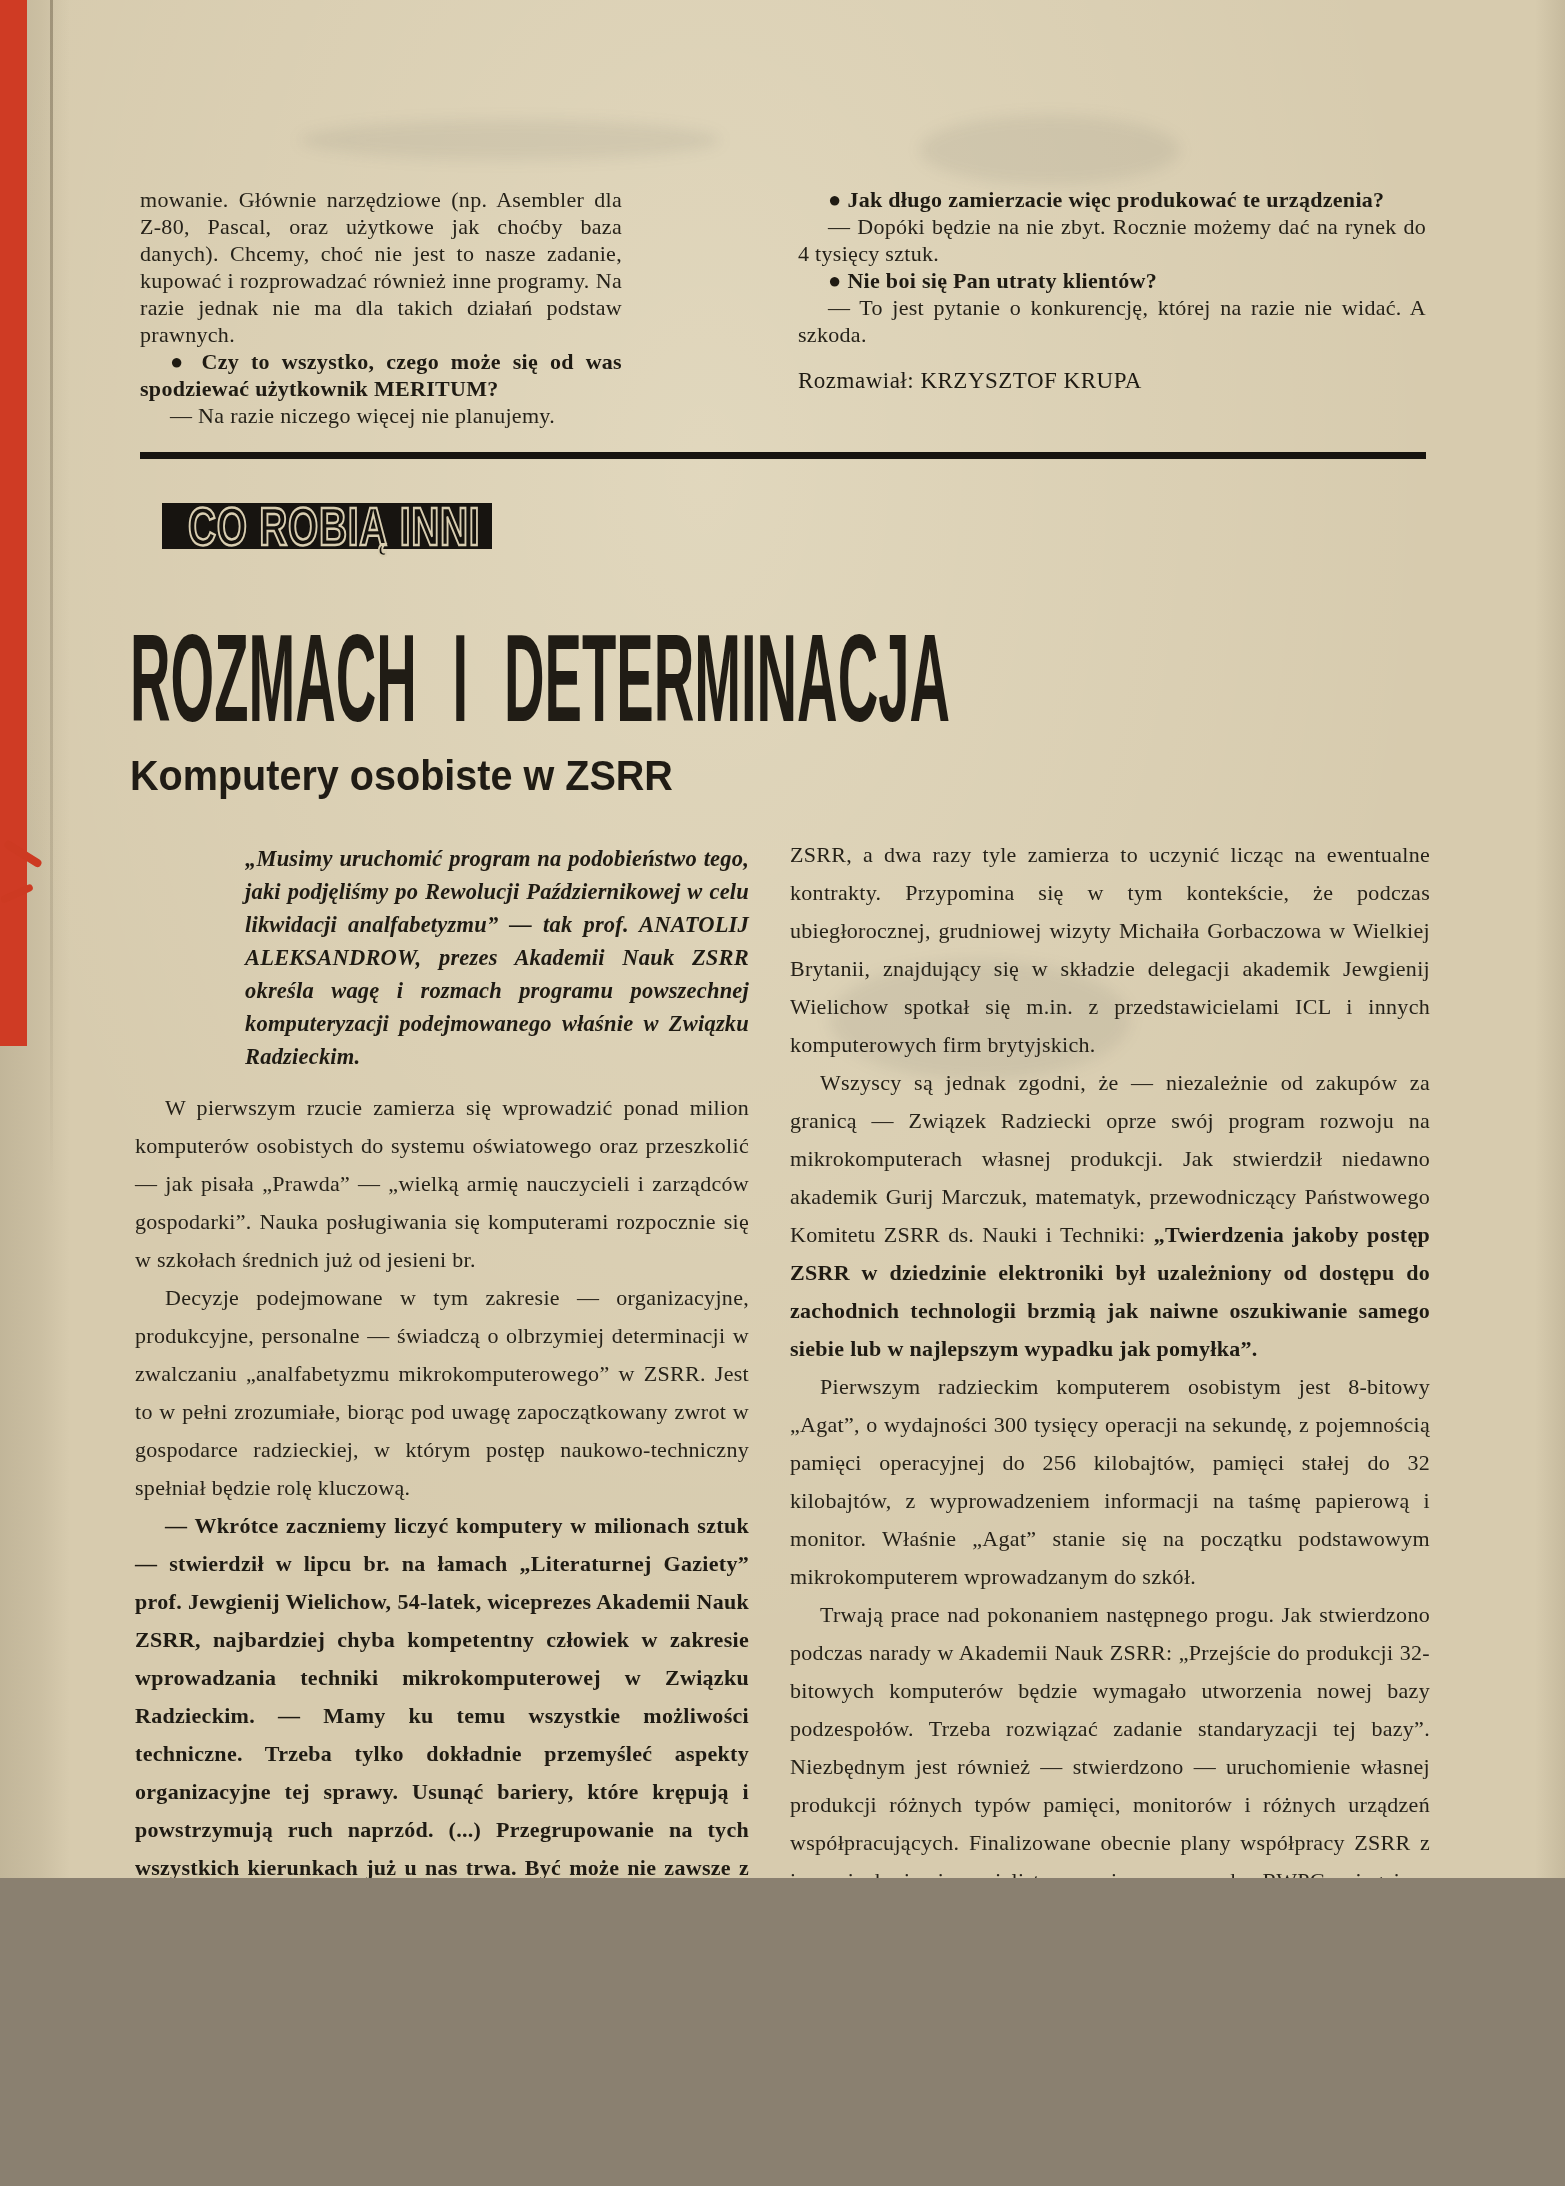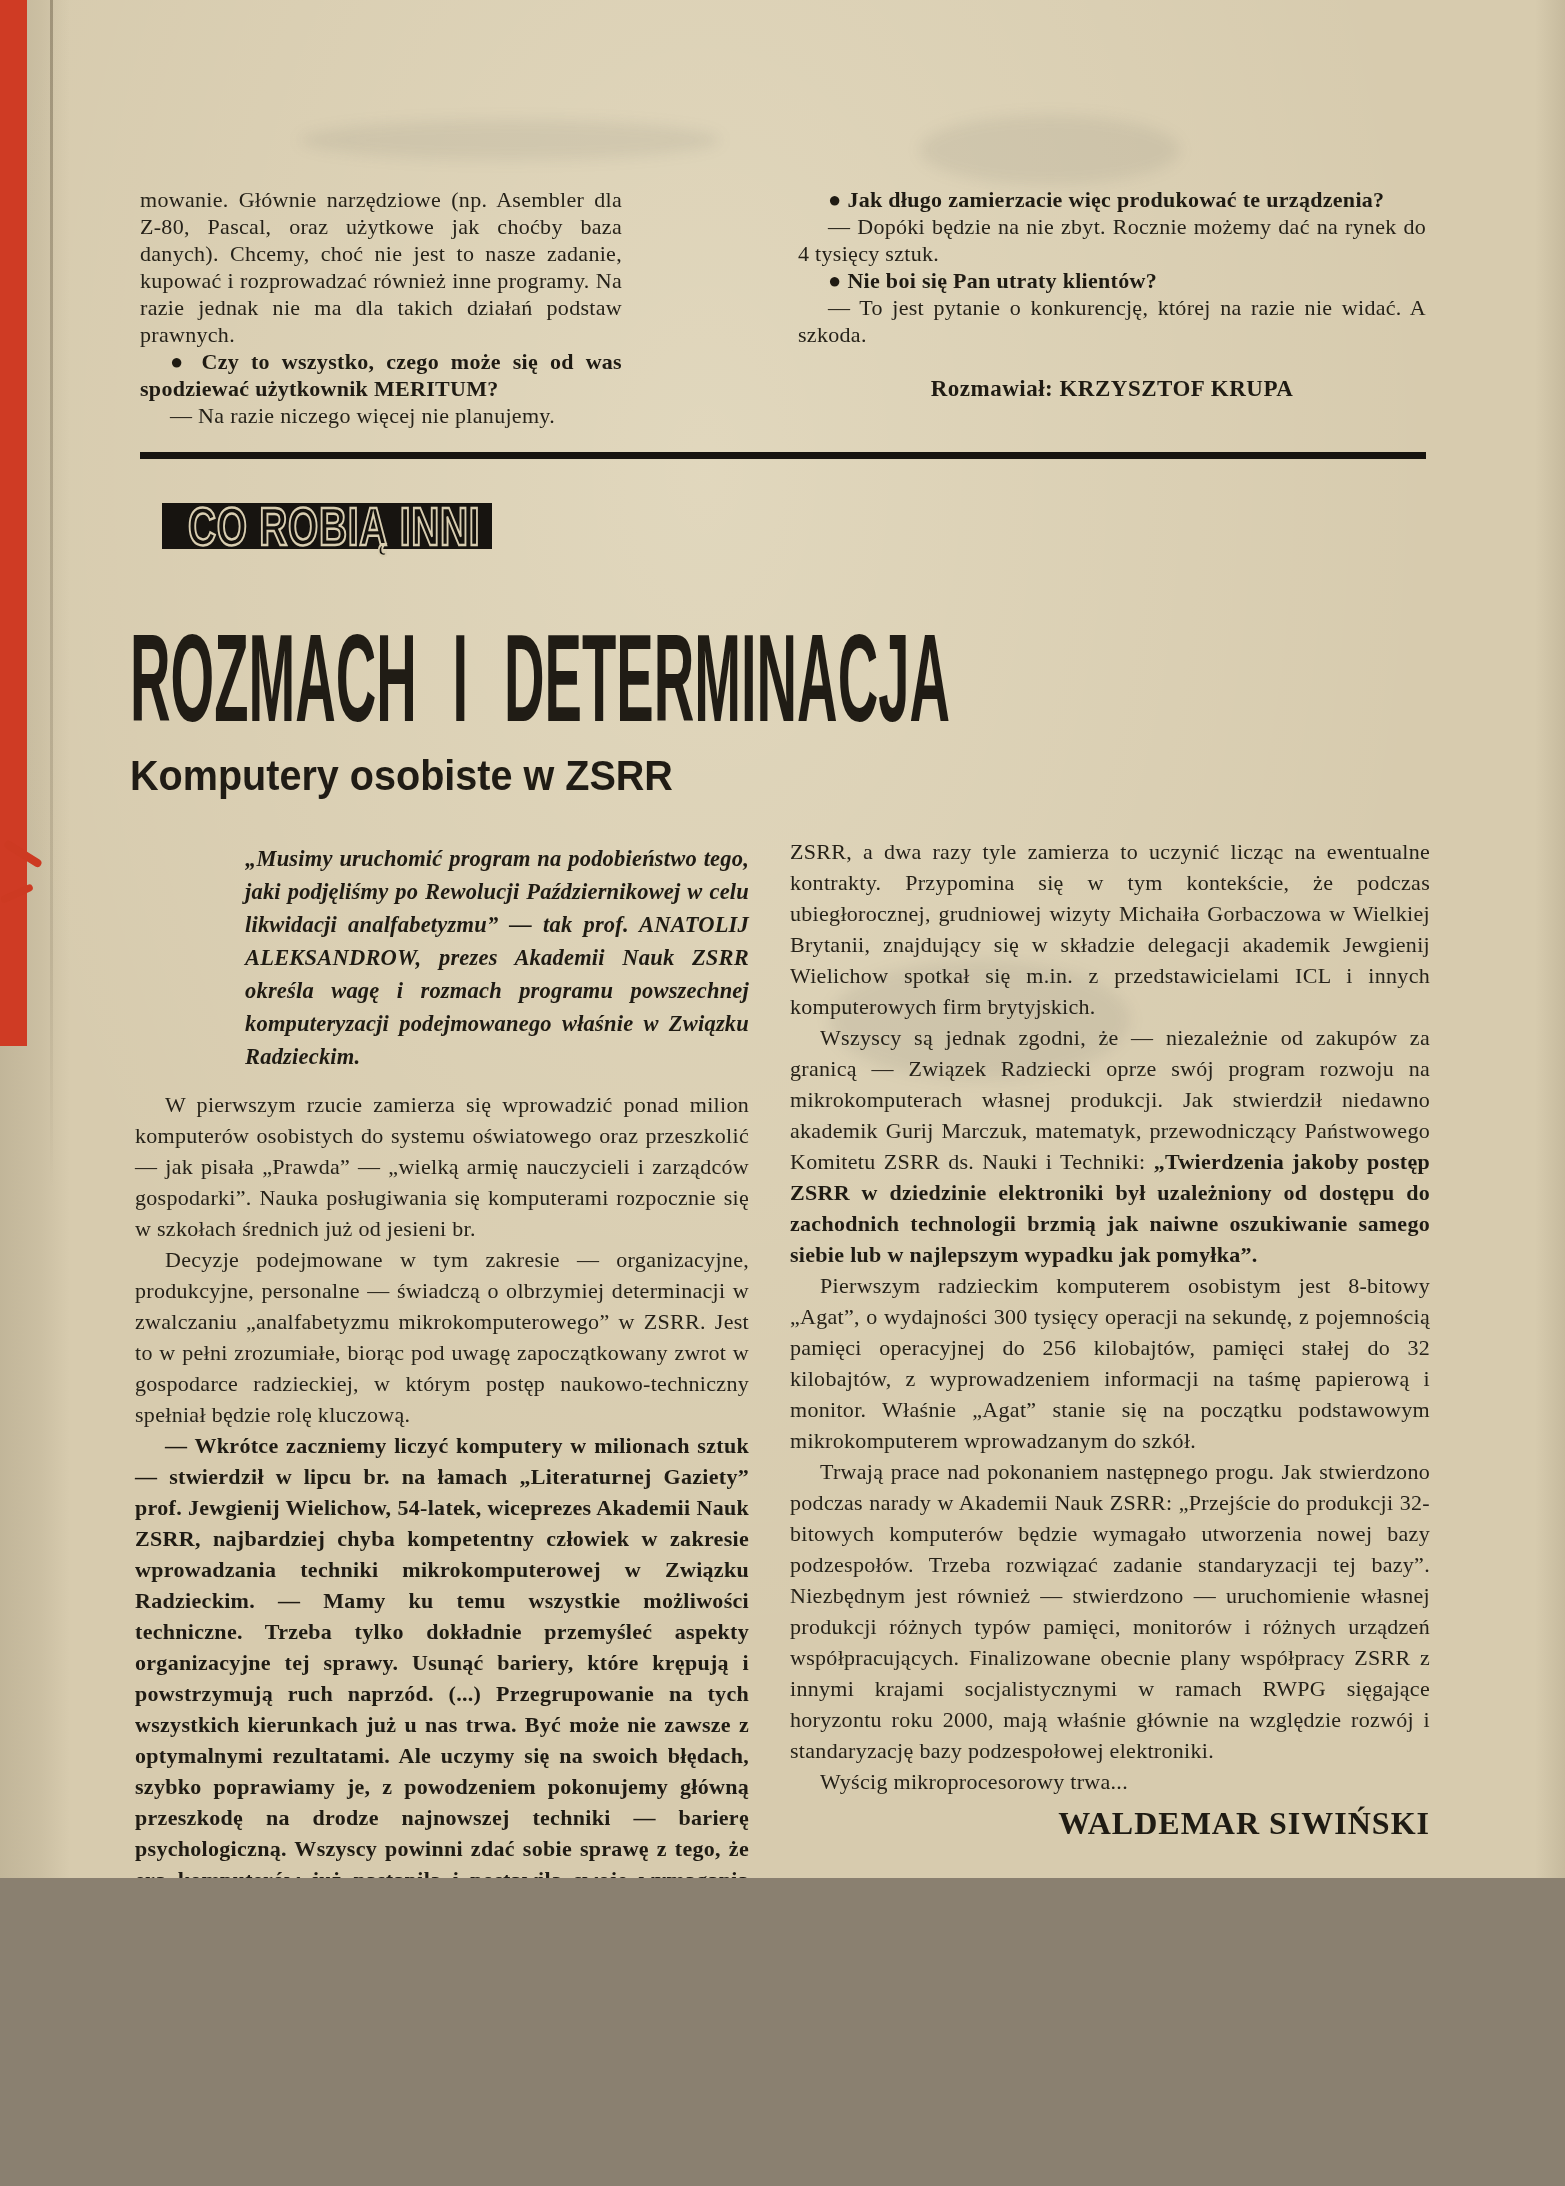--- a/index.html
+++ b/index.html
@@ -19,30 +19,30 @@
   .fold-line{position:absolute;left:50px;top:0;width:3px;height:1190px;
     background:linear-gradient(180deg, rgba(70,58,36,.35), rgba(70,58,36,.12) 80%, rgba(0,0,0,0));}
   .red-stripe{position:absolute;left:0;top:0;width:27px;height:1046px;background:#cf3b24;}
   .red-mark-1{position:absolute;left:2px;top:850px;width:42px;height:8px;background:#cd3a22;transform:rotate(32deg);border-radius:4px;}
   .red-mark-2{position:absolute;left:0px;top:890px;width:34px;height:7px;background:#cd3a22;transform:rotate(-24deg);border-radius:4px;}
   .smudge{position:absolute;background:rgba(98,102,92,.10);filter:blur(7px);border-radius:50%;}
   .smudge-1{left:920px;top:115px;width:260px;height:70px;}
   .smudge-2{left:830px;top:960px;width:300px;height:120px;}
   .smudge-3{left:300px;top:120px;width:420px;height:40px;}
 
-  .body-text{font-size:22px;line-height:31px;text-align:justify;letter-spacing:.3px;margin:0;}
+  .body-text{font-size:22px;line-height:38px;text-align:justify;letter-spacing:.3px;margin:0;}
   .iv-text{font-size:22px;line-height:27px;}
   .indent{text-indent:30px;}
   b,.bold{font-weight:bold;color:#1f1b13;}
 
   .interview{position:absolute;left:140px;top:186px;width:1286px;display:flex;}
   .iv-left{width:482px;}
   .iv-right{width:628px;margin-left:176px;}
   .iv-q{font-weight:bold;color:#1f1b13;}
-  .iv-byline{font-weight:bold;text-align:center;margin-top:28px;font-size:23px;letter-spacing:.5px;color:#1f1b13;}
+  .iv-byline{font-weight:normal;text-align:left;margin-top:20px;font-size:23px;letter-spacing:.5px;color:#1f1b13;}
 
   .rule{position:absolute;left:140px;top:452px;width:1286px;height:7px;background:#171410;}
 
   .banner{position:absolute;left:162px;top:503px;width:330px;height:46px;background:#171410;}
   .banner-text{
     position:absolute;left:26px;bottom:-4px;
     font-family:"Liberation Sans","DejaVu Sans",sans-serif;
     font-weight:bold;font-size:54px;line-height:54px;white-space:nowrap;
     letter-spacing:1px;
     transform:scaleX(.72);transform-origin:left bottom;

